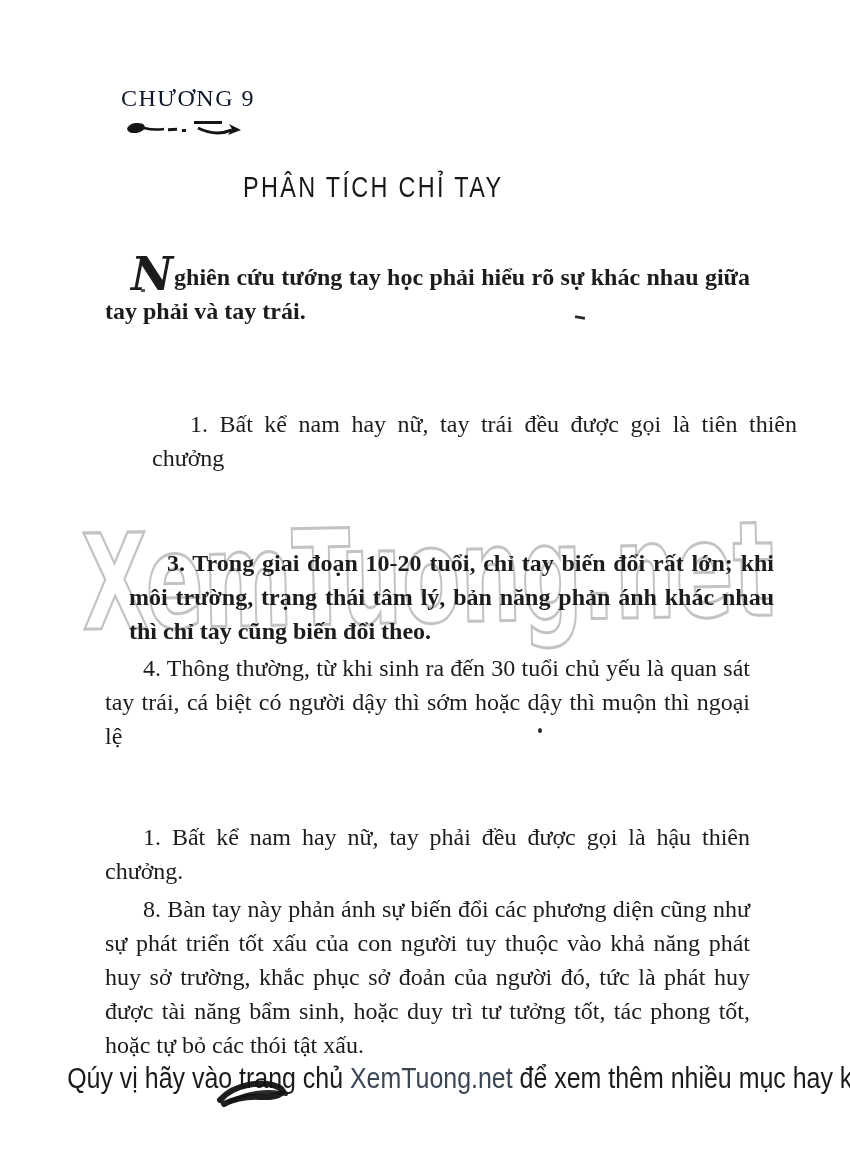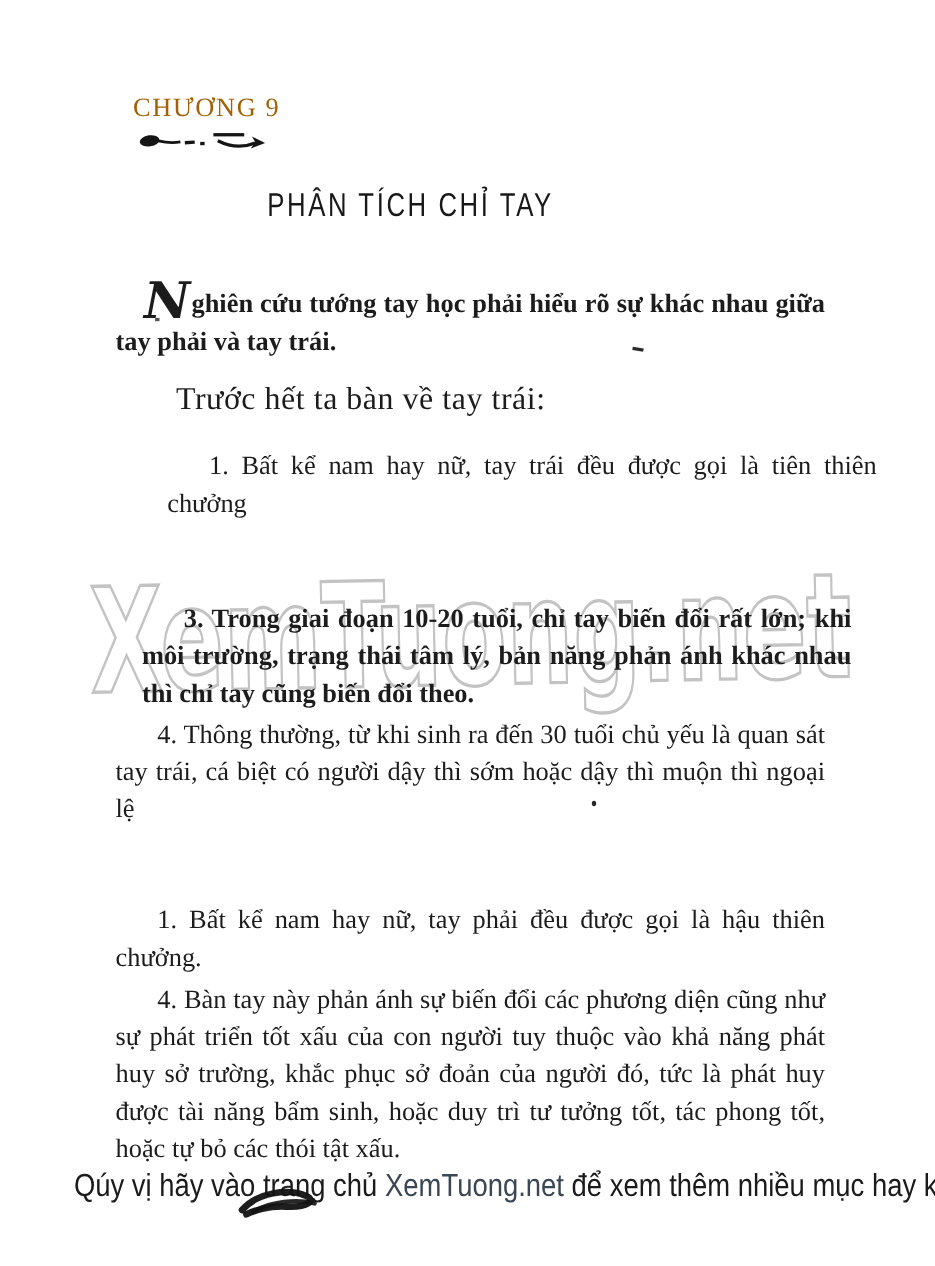--- a/index.html
+++ b/index.html
@@ -27,21 +27,21 @@
     transform: rotate(-1.2deg);
   }
   
   .chapter {
     position: absolute;
     left: 121px;
     top: 85px;
     z-index: 2;
     font-size: 24px;
     letter-spacing: 1.5px;
-    color: #a16207;
+    color: #0f172a;
   }
   .chapter-deco {
     position: absolute;
     left: 126px;
     top: 116px;
     z-index: 2;
   }
   
   .title {
     position: absolute;
@@ -161,33 +161,32 @@
     <path d="M72 12 C 84 18, 96 18, 106 14" stroke="#151515" stroke-width="3" fill="none"></path>
     <path d="M103 8 L 115 14 L 102 19 L 106 13 Z" fill="#151515"></path>
   </svg>
 
   <div class="title">PHÂN TÍCH CHỈ TAY</div>
 
   <div class="para intro" style="top:260px;font-weight:bold;">
     <span class="dropcap">N</span><span>ghiên cứu tướng tay học phải hiểu rõ sự khác nhau giữa tay phải và tay trái.</span>
   </div>
 
-  <div class="subheading" style="top:347px;">Trước hết ta bàn về tay trái:</div>
 
   <div class="para" style="top:407px;margin-left:47px;">1. Bất kể nam hay nữ, tay trái  đều được gọi là tiên thiên chưởng</div>
 
 
   <div class="para bold" style="top:546px;">3. Trong giai đoạn 10-20 tuổi, chỉ tay biến đổi rất lớn; khi môi trường, trạng thái tâm lý, bản năng phản ánh khác nhau thì chỉ tay cũng biến đổi theo.</div>
 
   <div class="para" style="top:651px;">4. Thông thường, từ khi sinh ra đến 30 tuổi chủ yếu là quan sát tay trái, cá biệt có người dậy thì sớm hoặc dậy thì muộn thì ngoại lệ</div>
 
 
   <div class="para" style="top:820px;">1. Bất kể nam hay nữ, tay phải đều được gọi là hậu thiên chưởng.</div>
 
-  <div class="para" style="top:892px;">4. Bàn tay này phản ánh sự biến đổi các phương diện cũng như sự phát triển tốt xấu của con người tuy thuộc vào khả năng phát huy sở trường, khắc phục sở đoản của người đó, tức là  phát huy được tài năng bẩm sinh, hoặc duy trì tư tưởng tốt, tác phong tốt, hoặc tự bỏ các thói tật xấu.</div>
+  <div class="para" style="top:892px;">8. Bàn tay này phản ánh sự biến đổi các phương diện cũng như sự phát triển tốt xấu của con người tuy thuộc vào khả năng phát huy sở trường, khắc phục sở đoản của người đó, tức là  phát huy được tài năng bẩm sinh, hoặc duy trì tư tưởng tốt, tác phong tốt, hoặc tự bỏ các thói tật xấu.</div>
 
   <div class="artifact-dash"></div>
   <div class="artifact-dot"></div>
   <div class="artifact-speck"></div>
 
   <div class="footer">
     <span class="footer-inner">
       <span>Qúy vị hãy vào trang chủ </span><span class="footer-link">XemTuong.net</span><span> để xem thêm nhiều mục hay khác</span>
     </span>
   </div>

